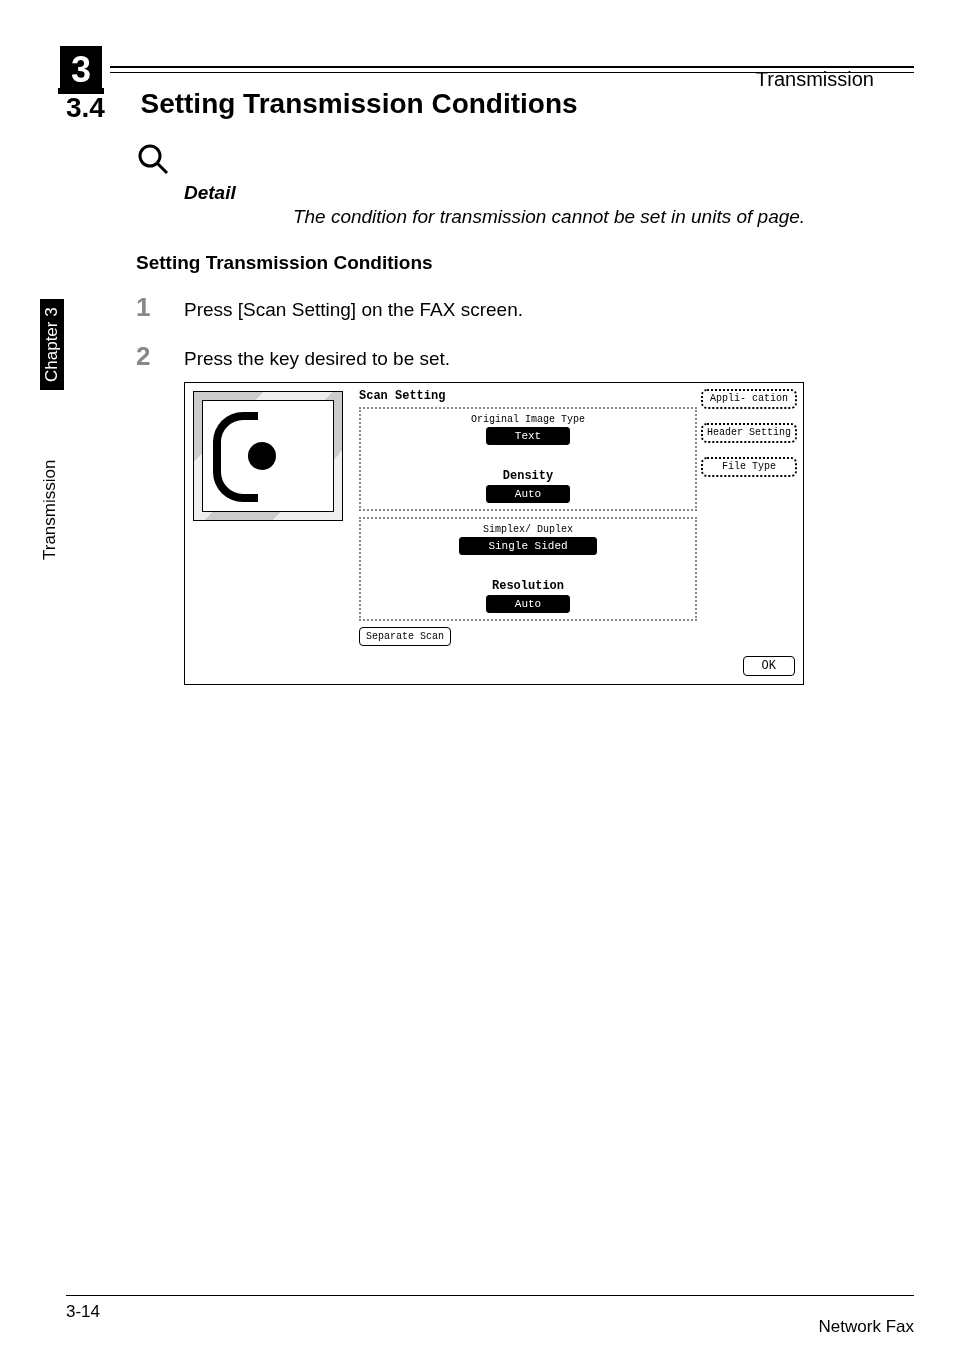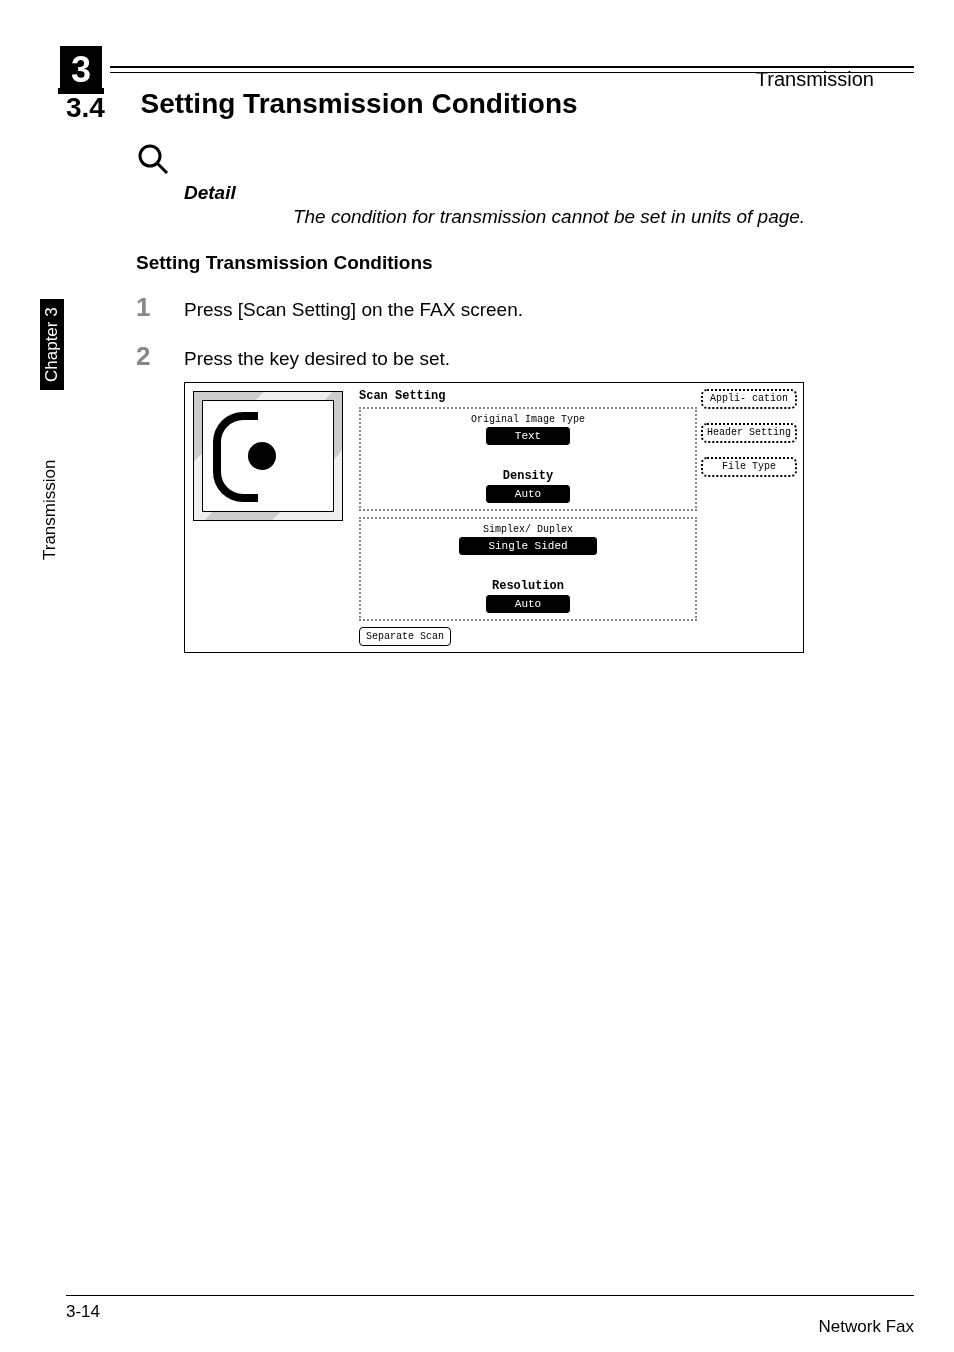--- a/index.html
+++ b/index.html
@@ -143,18 +143,21 @@
           </div>
         </div>
         <div class="sep-btn">Separate Scan</div>
       </div>
       <div class="side-btns">
         <div class="tab-btn">Appli- cation</div>
         <div class="tab-btn">Header Setting</div>
         <div class="tab-btn">File Type</div>
       </div>
     </div>
+    <div class="ok-row">
+      <div class="ok-btn">OK</div>
+    </div>
   </div>
 </div>
 
 <div class="ft-rule"></div>
 <div class="ft-left">3-14</div>
 <div class="ft-right">Network Fax</div>
 
 </body></html>

